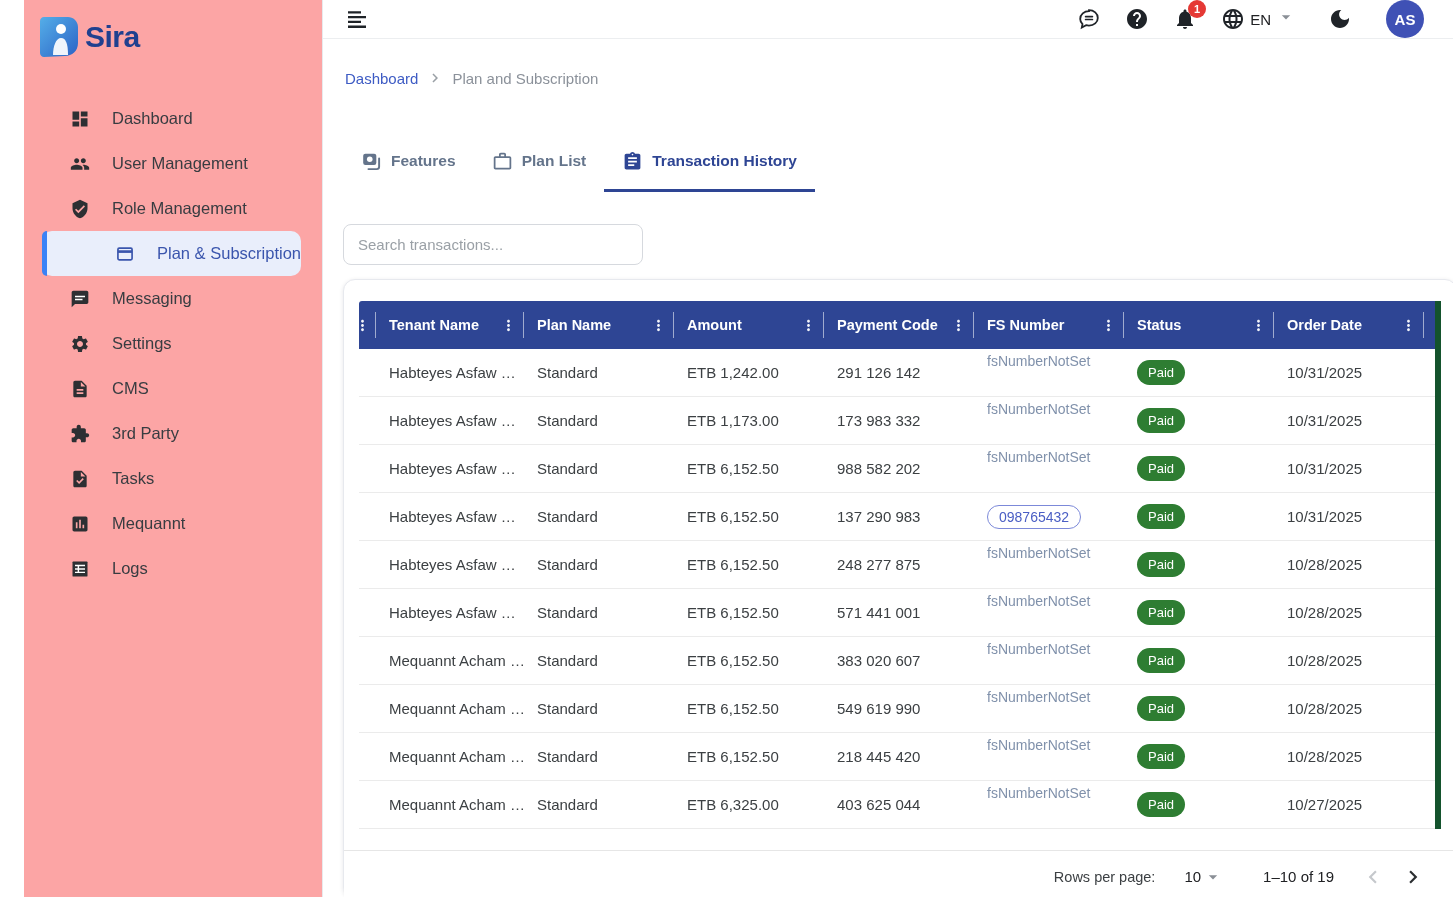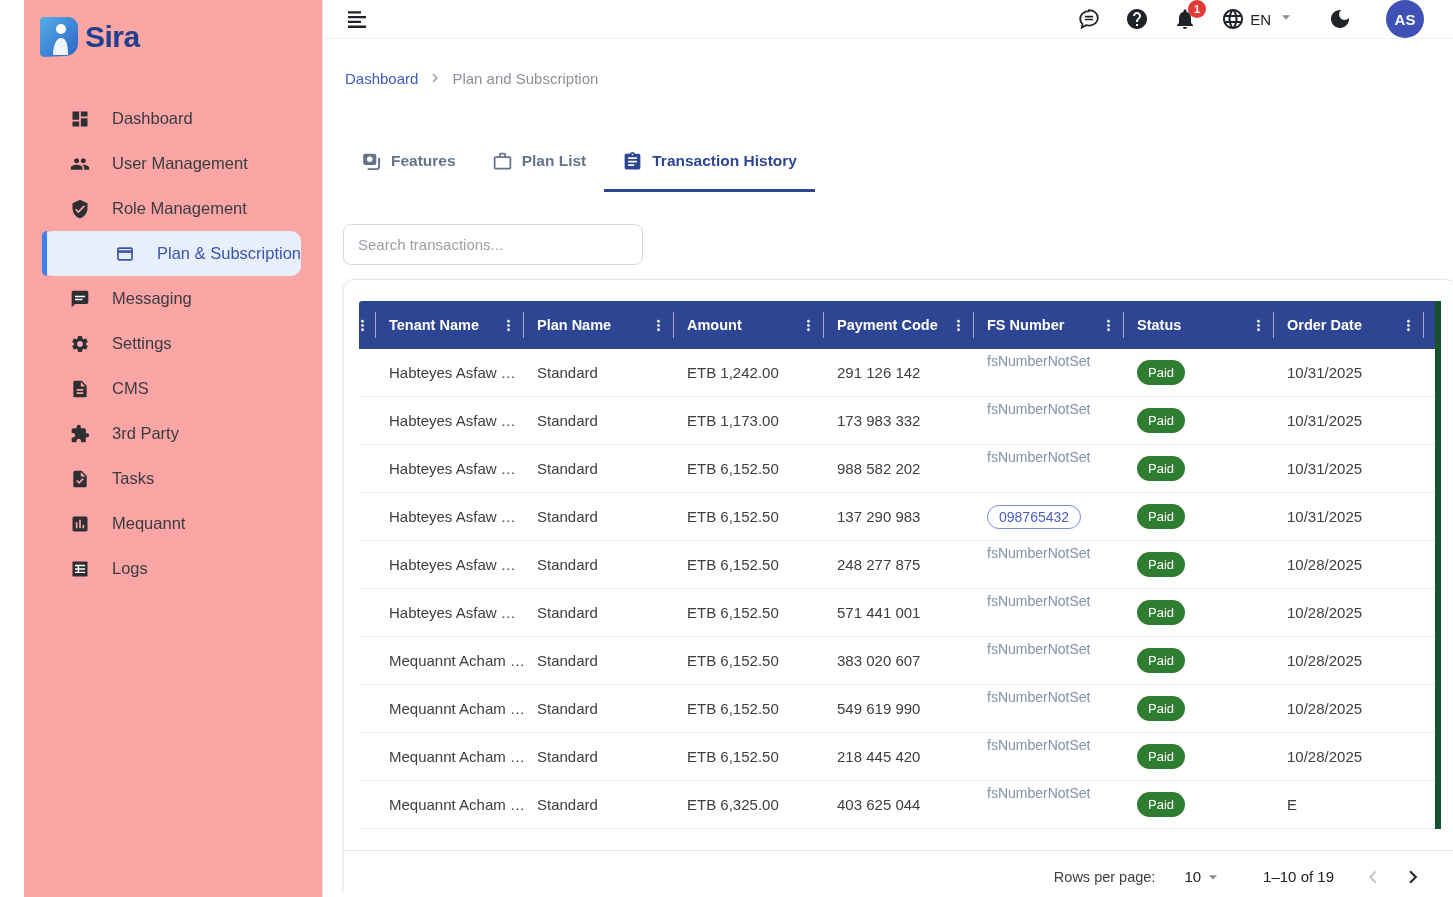--- a/index.html
+++ b/index.html
@@ -483,20 +483,21 @@
                 <div class="tcell" style="width:148px">Mequannt Acham …</div>
                 <div class="tcell" style="width:150px">Standard</div>
                 <div class="tcell" style="width:150px">ETB 6,325.00</div>
                 <div class="tcell" style="width:150px">403 625 044</div>
                 <div class="tcell fs" style="width:150px">
                   <span class="fs-link">fsNumberNotSet</span>
                 </div>
                 <div class="tcell" style="width:150px">
        <span class="paid-badge">Paid</span>
                 </div>
+                <div class="tcell" style="width:150px">10/27/2025</div>
                 <div class="tcell" style="width:150px">E</div>
               </div>
             </div>
         </div>
         <div class="tfoot">
           <span class="rpp-label">Rows per page:</span>
           <div class="rpp-select">
             <span class="val">10</span>
             <svg viewBox="0 0 24 24">
                 <path d="M7 10l5 5 5-5z"></path>

